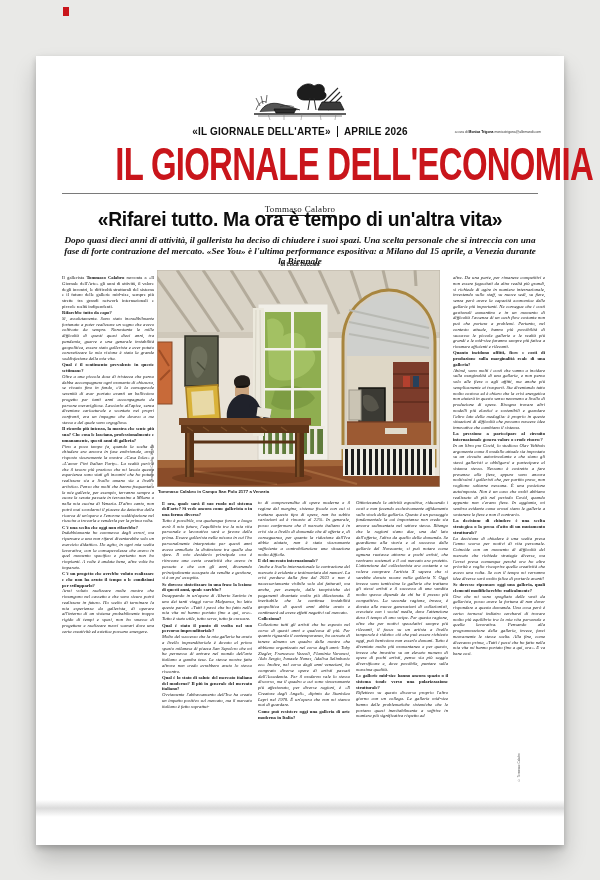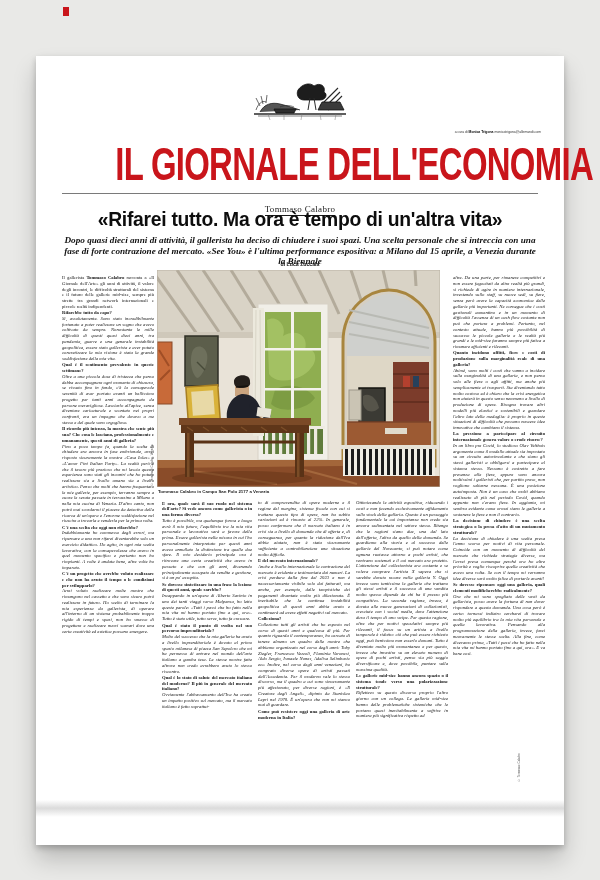--- a/index.html
+++ b/index.html
@@ -95,20 +95,23 @@
       <path d="M48 14 C52 8 60 6 64 10 C70 6 76 10 74 16 C78 18 76 24 70 24 L54 24 C48 24 46 18 48 14 Z" fill="#1d1d1d" stroke="#111"></path>
       <path d="M60 22 L58 34 M64 22 L66 34" stroke-width="1"></path>
       <path d="M70 30 L88 12 M74 32 L90 16 M78 34 L92 20" stroke-width="1.1"></path>
       <path d="M68 34 L94 34 L90 26 L72 26 Z" fill="#3a3a3a" stroke="#111"></path>
       <path d="M24 33 L46 33 L44 37 L26 37 Z" fill="#2e2e2e" stroke="#111"></path>
       <path d="M30 31 C34 29 40 29 44 31" stroke-width="0.6"></path>
       <path d="M18 38 L20 44 M34 38 L34 44 M52 38 L51 44 M70 38 L71 44 M86 38 L85 44" stroke-width="0.5" stroke="#777"></path>
     </g>
   </svg>
 
+  <div class="edition-row">
+    <span>«IL GIORNALE DELL'ARTE»</span><span class="edition-sep"></span><span>APRILE 2026</span>
+  </div>
 
   <div class="curator">
     <span>a cura di </span><b>Monica Trigona</b><span> monicatrigona@allemandi.com</span>
   </div>
 
   <h1 class="main-title">IL GIORNALE DELL'ECONOMIA</h1>
   <div class="masthead-rule"></div>
 
   <div class="kicker-wrap">
     <span class="kicker">Tommaso Calabro</span>

